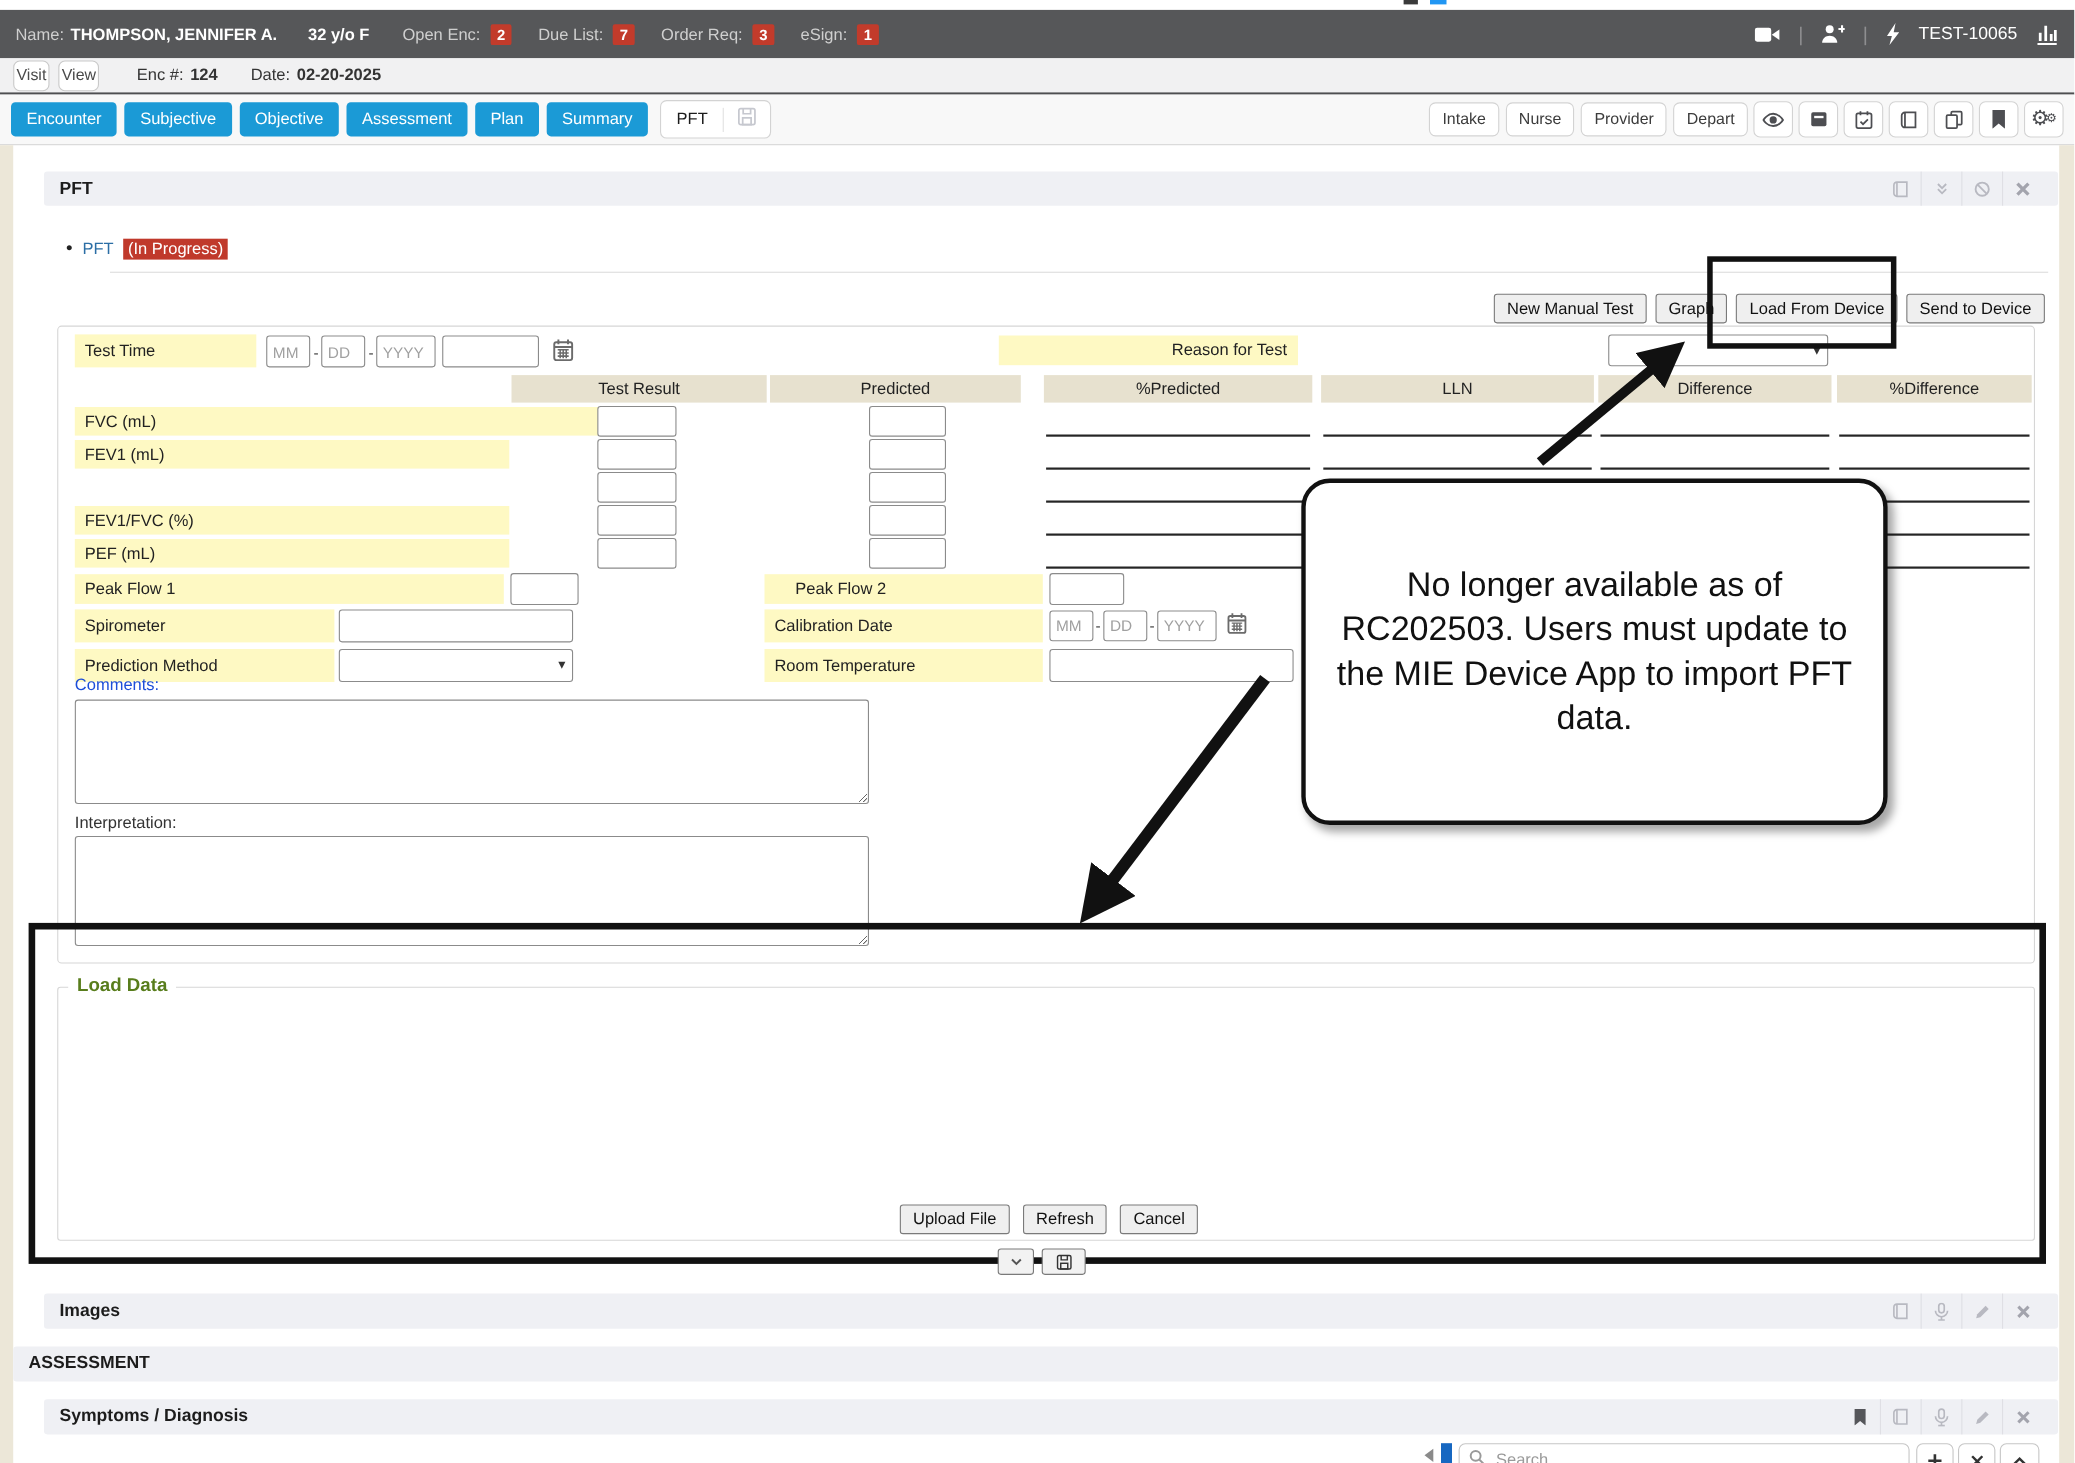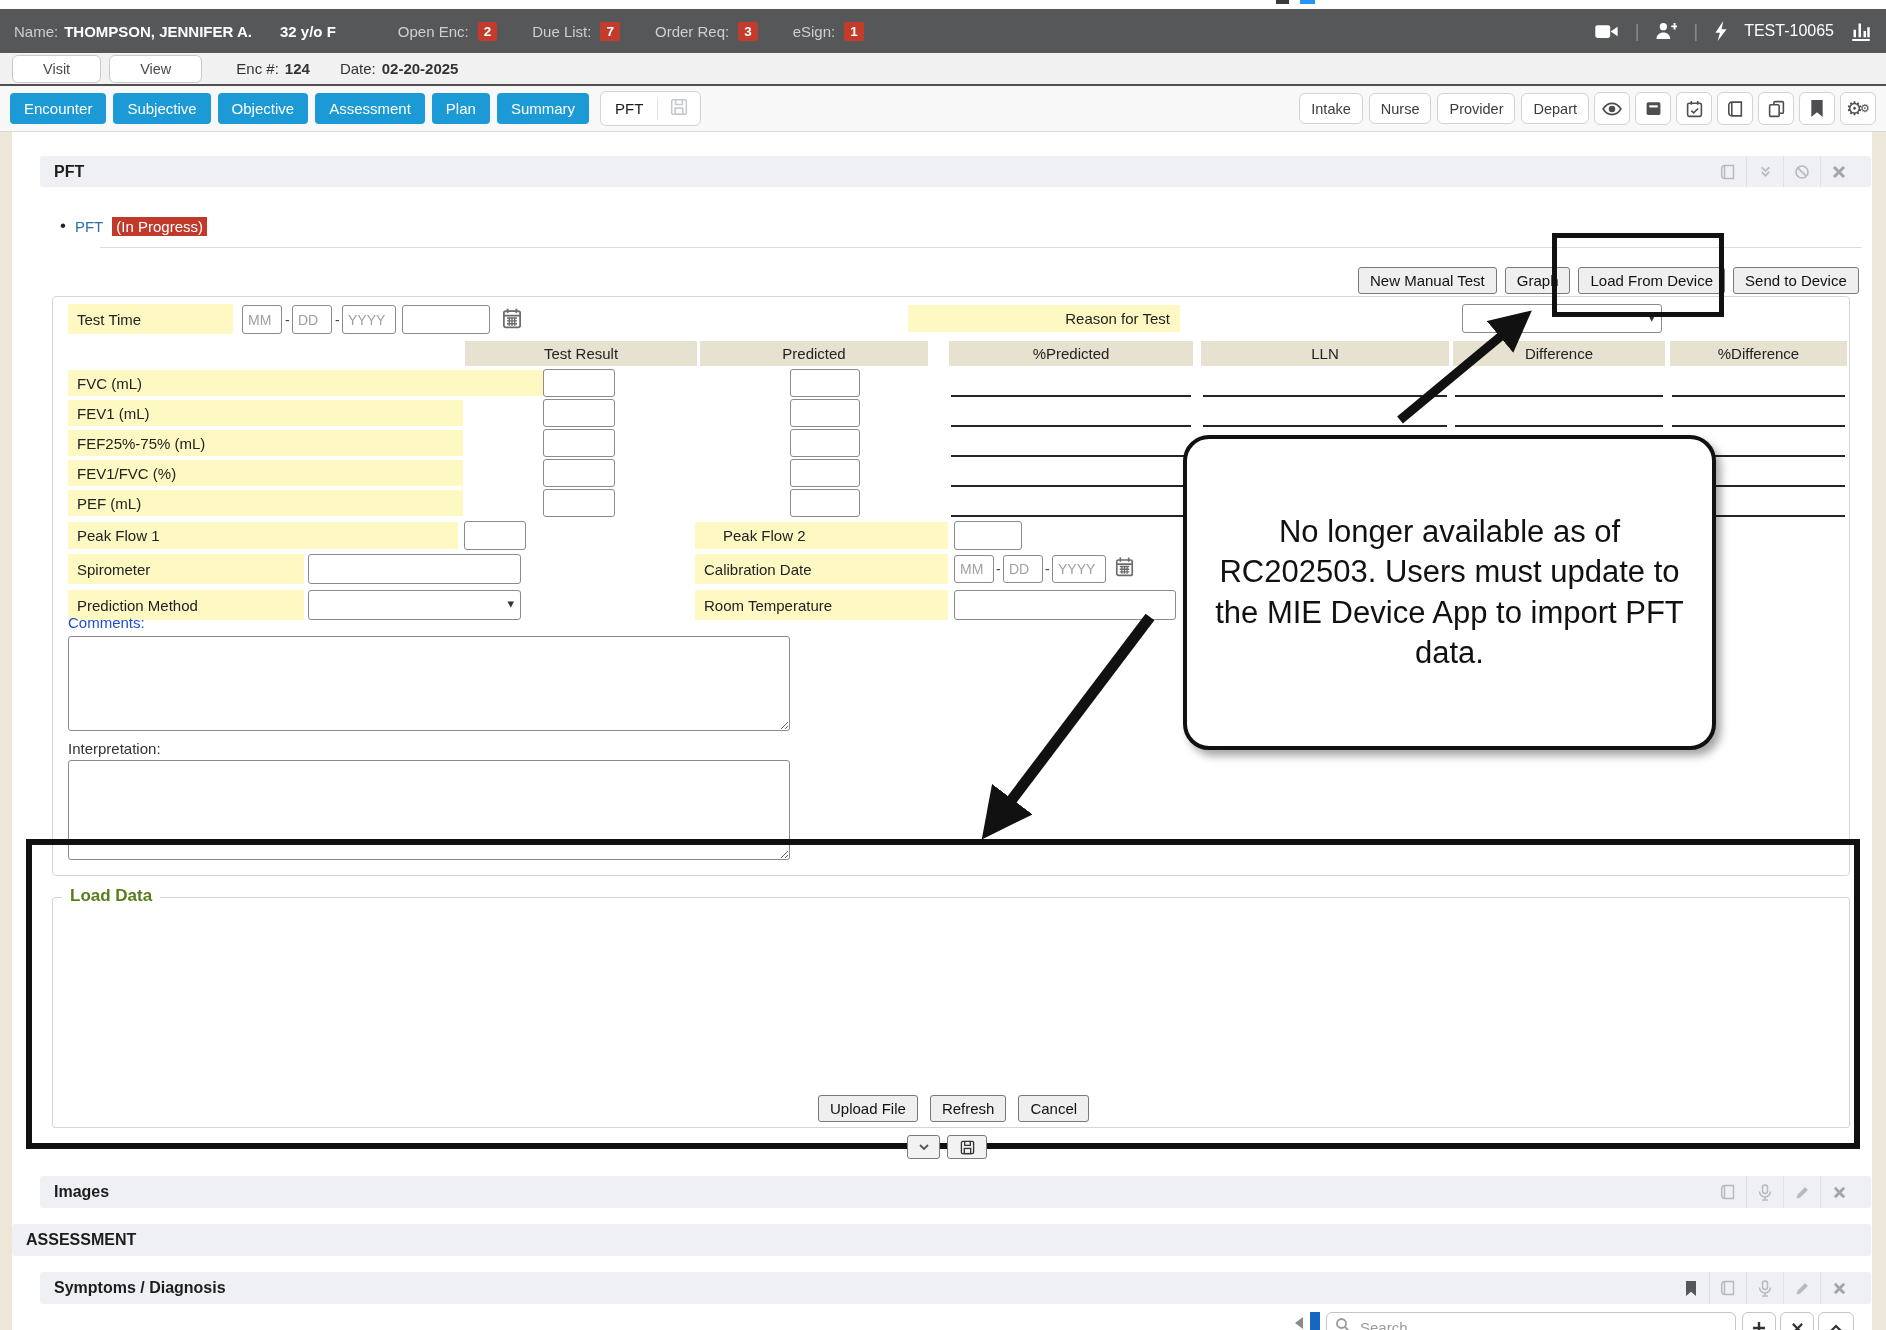--- a/index.html
+++ b/index.html
@@ -11,21 +11,21 @@
         box-sizing:border-box;padding:0 14px;color:#fff;font-size:15px;}
   .plabel{color:#cfcfcf;}
   .badge{display:inline-block;background:#c23b2b;color:#fff;font-weight:bold;font-size:13.5px;
          padding:2px 6px;border-radius:2px;line-height:15px;}
   .pcount{display:flex;align-items:center;gap:9px;}
   .pbar svg{display:block;}
   .pipe{color:#8e8e90;font-size:18px;}
   
   .ebar{left:0;top:53px;width:100%;height:31px;background:#f1f1f2;display:flex;align-items:center;
         box-sizing:border-box;padding:0 12px;font-size:15px;color:#333;}
-  .tabbtn{background:#fff;border:1px solid #c9c9c9;border-radius:6px;padding:5px 30px;color:#4a4a4a;
+  .tabbtn{background:#fff;border:1px solid #c9c9c9;border-radius:6px;padding:5px 2px;color:#4a4a4a;
           font-size:14.5px;font-family:inherit;margin-right:8px;}
   .darkline{left:0;top:84px;width:100%;height:2px;background:#4e4f51;}
   
   .toolbar{left:0;top:86px;width:100%;height:46px;background:#f8f8f8;border-bottom:1px solid #d8d8d8;
            display:flex;align-items:center;box-sizing:border-box;padding:0 10px;}
   .bluebtn{background:#1b9ad6;color:#fff;border:none;border-radius:4px;height:31px;padding:0 14px;
            font-size:15px;font-family:inherit;margin-right:7px;}
   .pft-tab{display:flex;align-items:center;background:#fff;border:1px solid #d3d3d3;border-radius:6px;
            height:33px;margin-left:4px;}
   .pft-tab .txt{padding:0 14px;font-size:15px;color:#1c1c1c;}
@@ -80,21 +80,21 @@
 
 <div class="screen">
 
   <div class="abs" style="left:1276px;top:0;width:13px;height:4px;background:#3a3a3a;"></div>
   <div class="abs" style="left:1300px;top:0;width:15px;height:4px;background:#2196f3;"></div>
 
   <div class="abs pbar">
     <span class="plabel">Name:</span>
     <b style="margin-left:6px;">THOMPSON, JENNIFER A.</b>
     <b style="margin-left:28px;">32 y/o F</b>
-    <span style="display:flex;gap:35px;margin-left:62px;">
+    <span style="display:flex;gap:24px;margin-left:30px;">
       <span class="pcount">
         <span class="plabel">Open Enc:</span>
         <span class="badge">2</span>
       </span>
       <span class="pcount">
         <span class="plabel">Due List:</span>
         <span class="badge">7</span>
       </span>
       <span class="pcount">
         <span class="plabel">Order Req:</span>
@@ -301,23 +301,20 @@
     </div>
   <div class="abs tc" style="left:1670px;top:341px;width:177px;height:25px;">
       <span>%Difference</span>
     </div>
 
   <div class="abs tl" style="left:68px;top:370px;width:476px;height:26px;">
       <span>FVC (mL)</span>
     </div>
   <div class="abs tl" style="left:68px;top:400px;width:395px;height:26px;">
       <span>FEV1 (mL)</span>
-    </div>
-  <div class="abs tl" style="left:68px;top:430px;width:395px;height:26px;">
-      <span>FEF25%-75% (mL)</span>
     </div>
   <div class="abs tl" style="left:68px;top:460px;width:395px;height:26px;">
       <span>FEV1/FVC (%)</span>
     </div>
   <div class="abs tl" style="left:68px;top:490px;width:395px;height:26px;">
       <span>PEF (mL)</span>
     </div>
 
   <input class="inp" style="left: 543px; top: 369px; width: 72px; height: 28px;">
   <input class="inp" style="left: 543px; top: 399px; width: 72px; height: 28px;">

